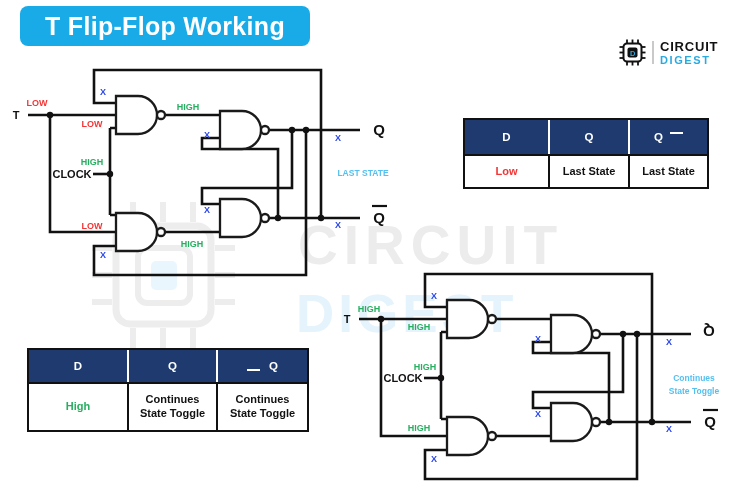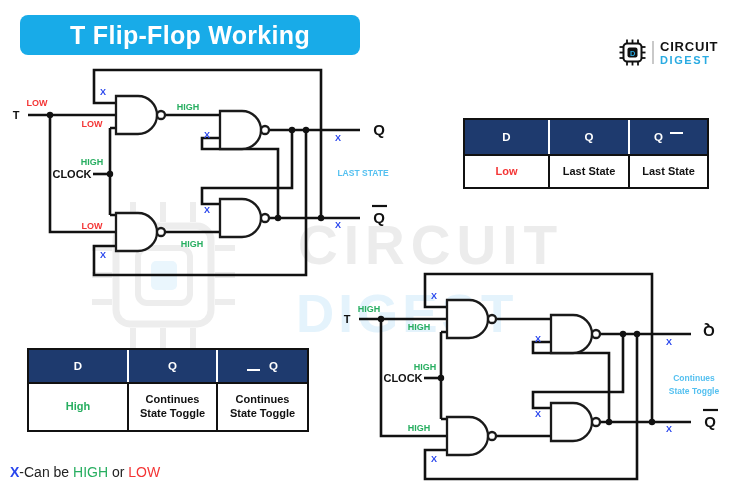--- a/index.html
+++ b/index.html
@@ -1,21 +1,21 @@
 <!DOCTYPE html>
 <html><head>
 <meta charset="utf-8">
 <style>
   html,body{margin:0;padding:0;background:#fff;}
   #canvas{position:relative;width:750px;height:500px;background:#fff;overflow:hidden;
           font-family:"Liberation Sans",sans-serif;}
   .abs{position:absolute;}
 
   
-  .banner{left:20px;top:15px;width:340px;height:40px;background:#18abe8;border-radius:8px;
+  .banner{left:20px;top:6px;width:290px;height:40px;background:#18abe8;border-radius:8px;
           display:flex;align-items:center;justify-content:center;color:#fff;
           font-size:25px;font-weight:bold;letter-spacing:.3px;}
 
   
   .logo{left:619px;top:39px;display:flex;align-items:center;gap:6px;}
   .logo-divider{width:2px;height:23px;background:#c9c9c9;}
   .logo-text{display:flex;flex-direction:column;line-height:1;}
   .logo-circuit{font-size:13px;font-weight:bold;color:#111;letter-spacing:.8px;}
   .logo-digest{font-size:11px;font-weight:bold;color:#29abe2;letter-spacing:1.6px;margin-top:2px;}
 
@@ -257,15 +257,14 @@
     <div class="th">Q</div>
     <div class="th last">
       <span class="qbar-left"></span>
       <span>Q</span>
     </div>
     <div class="td t-green">High</div>
     <div class="td" style="padding:0 10px;">Continues State Toggle</div>
     <div class="td last" style="padding:0 10px;">Continues State Toggle</div>
   </div>
 
-  <div class="abs footnote"><span class="fn-x">X</span><span>-Can be </span><span class="fn-high">HIGH</span><span> or </span><span class="fn-low">LOW</span></div>
 
 </div>
 
 </body></html>

